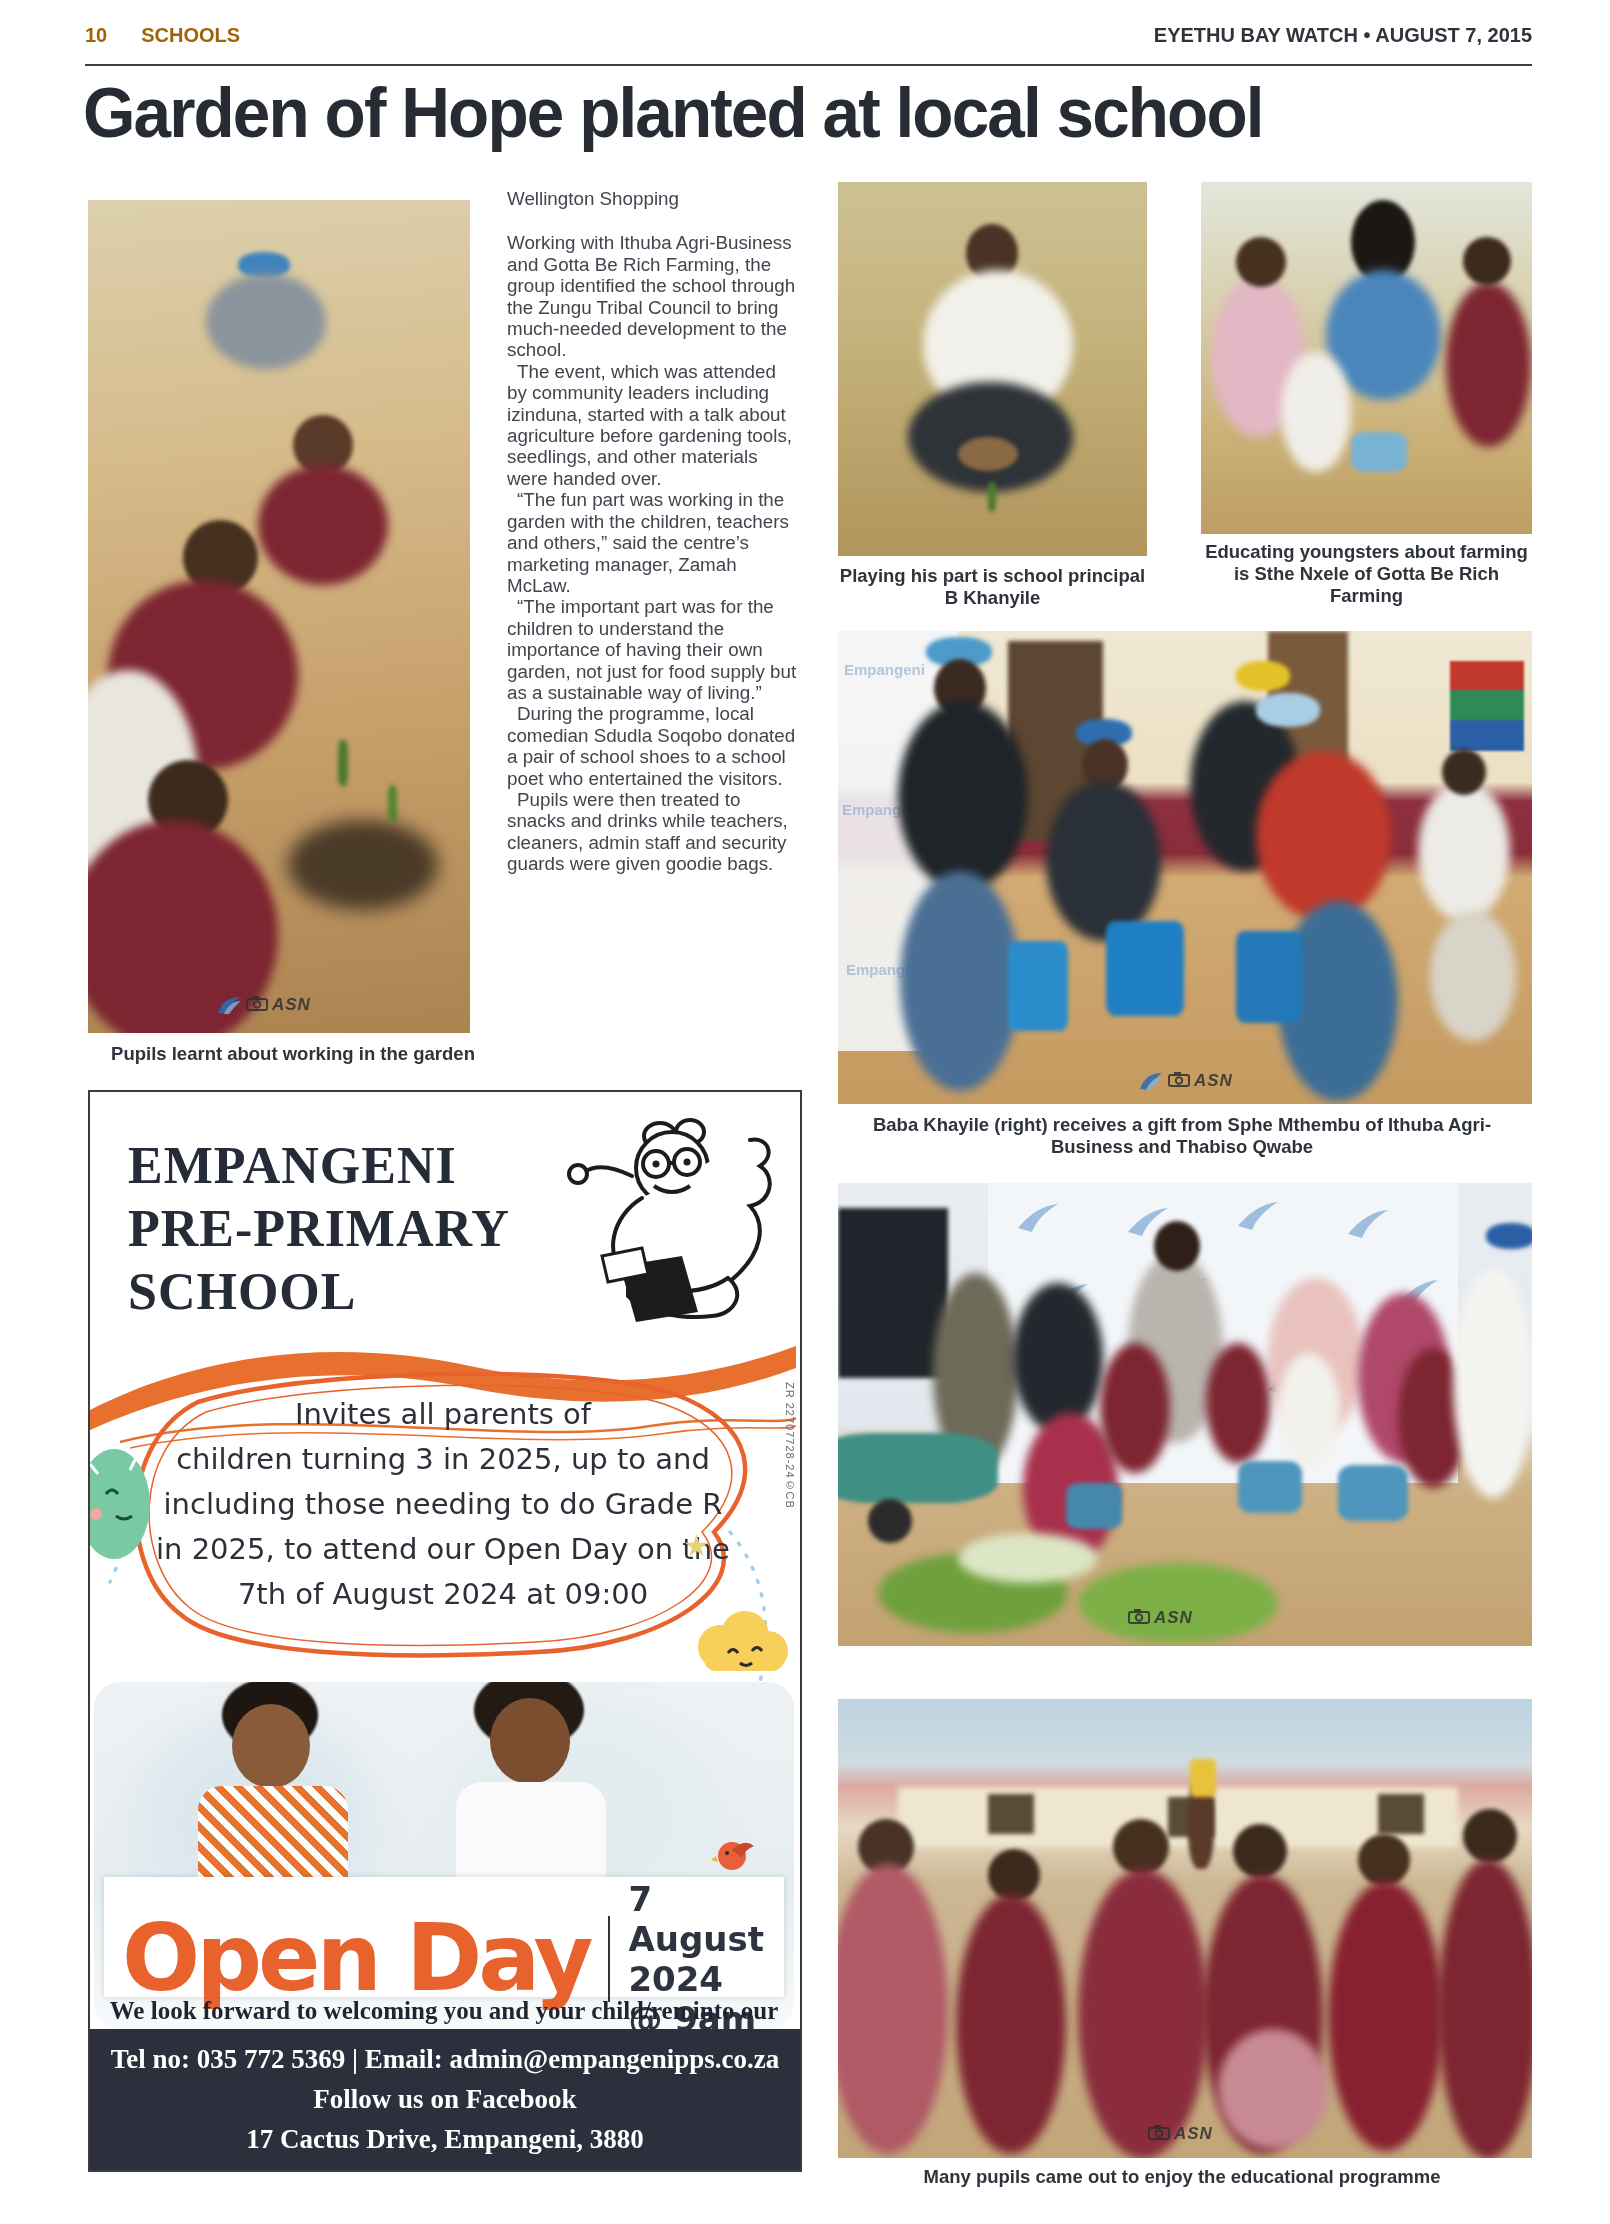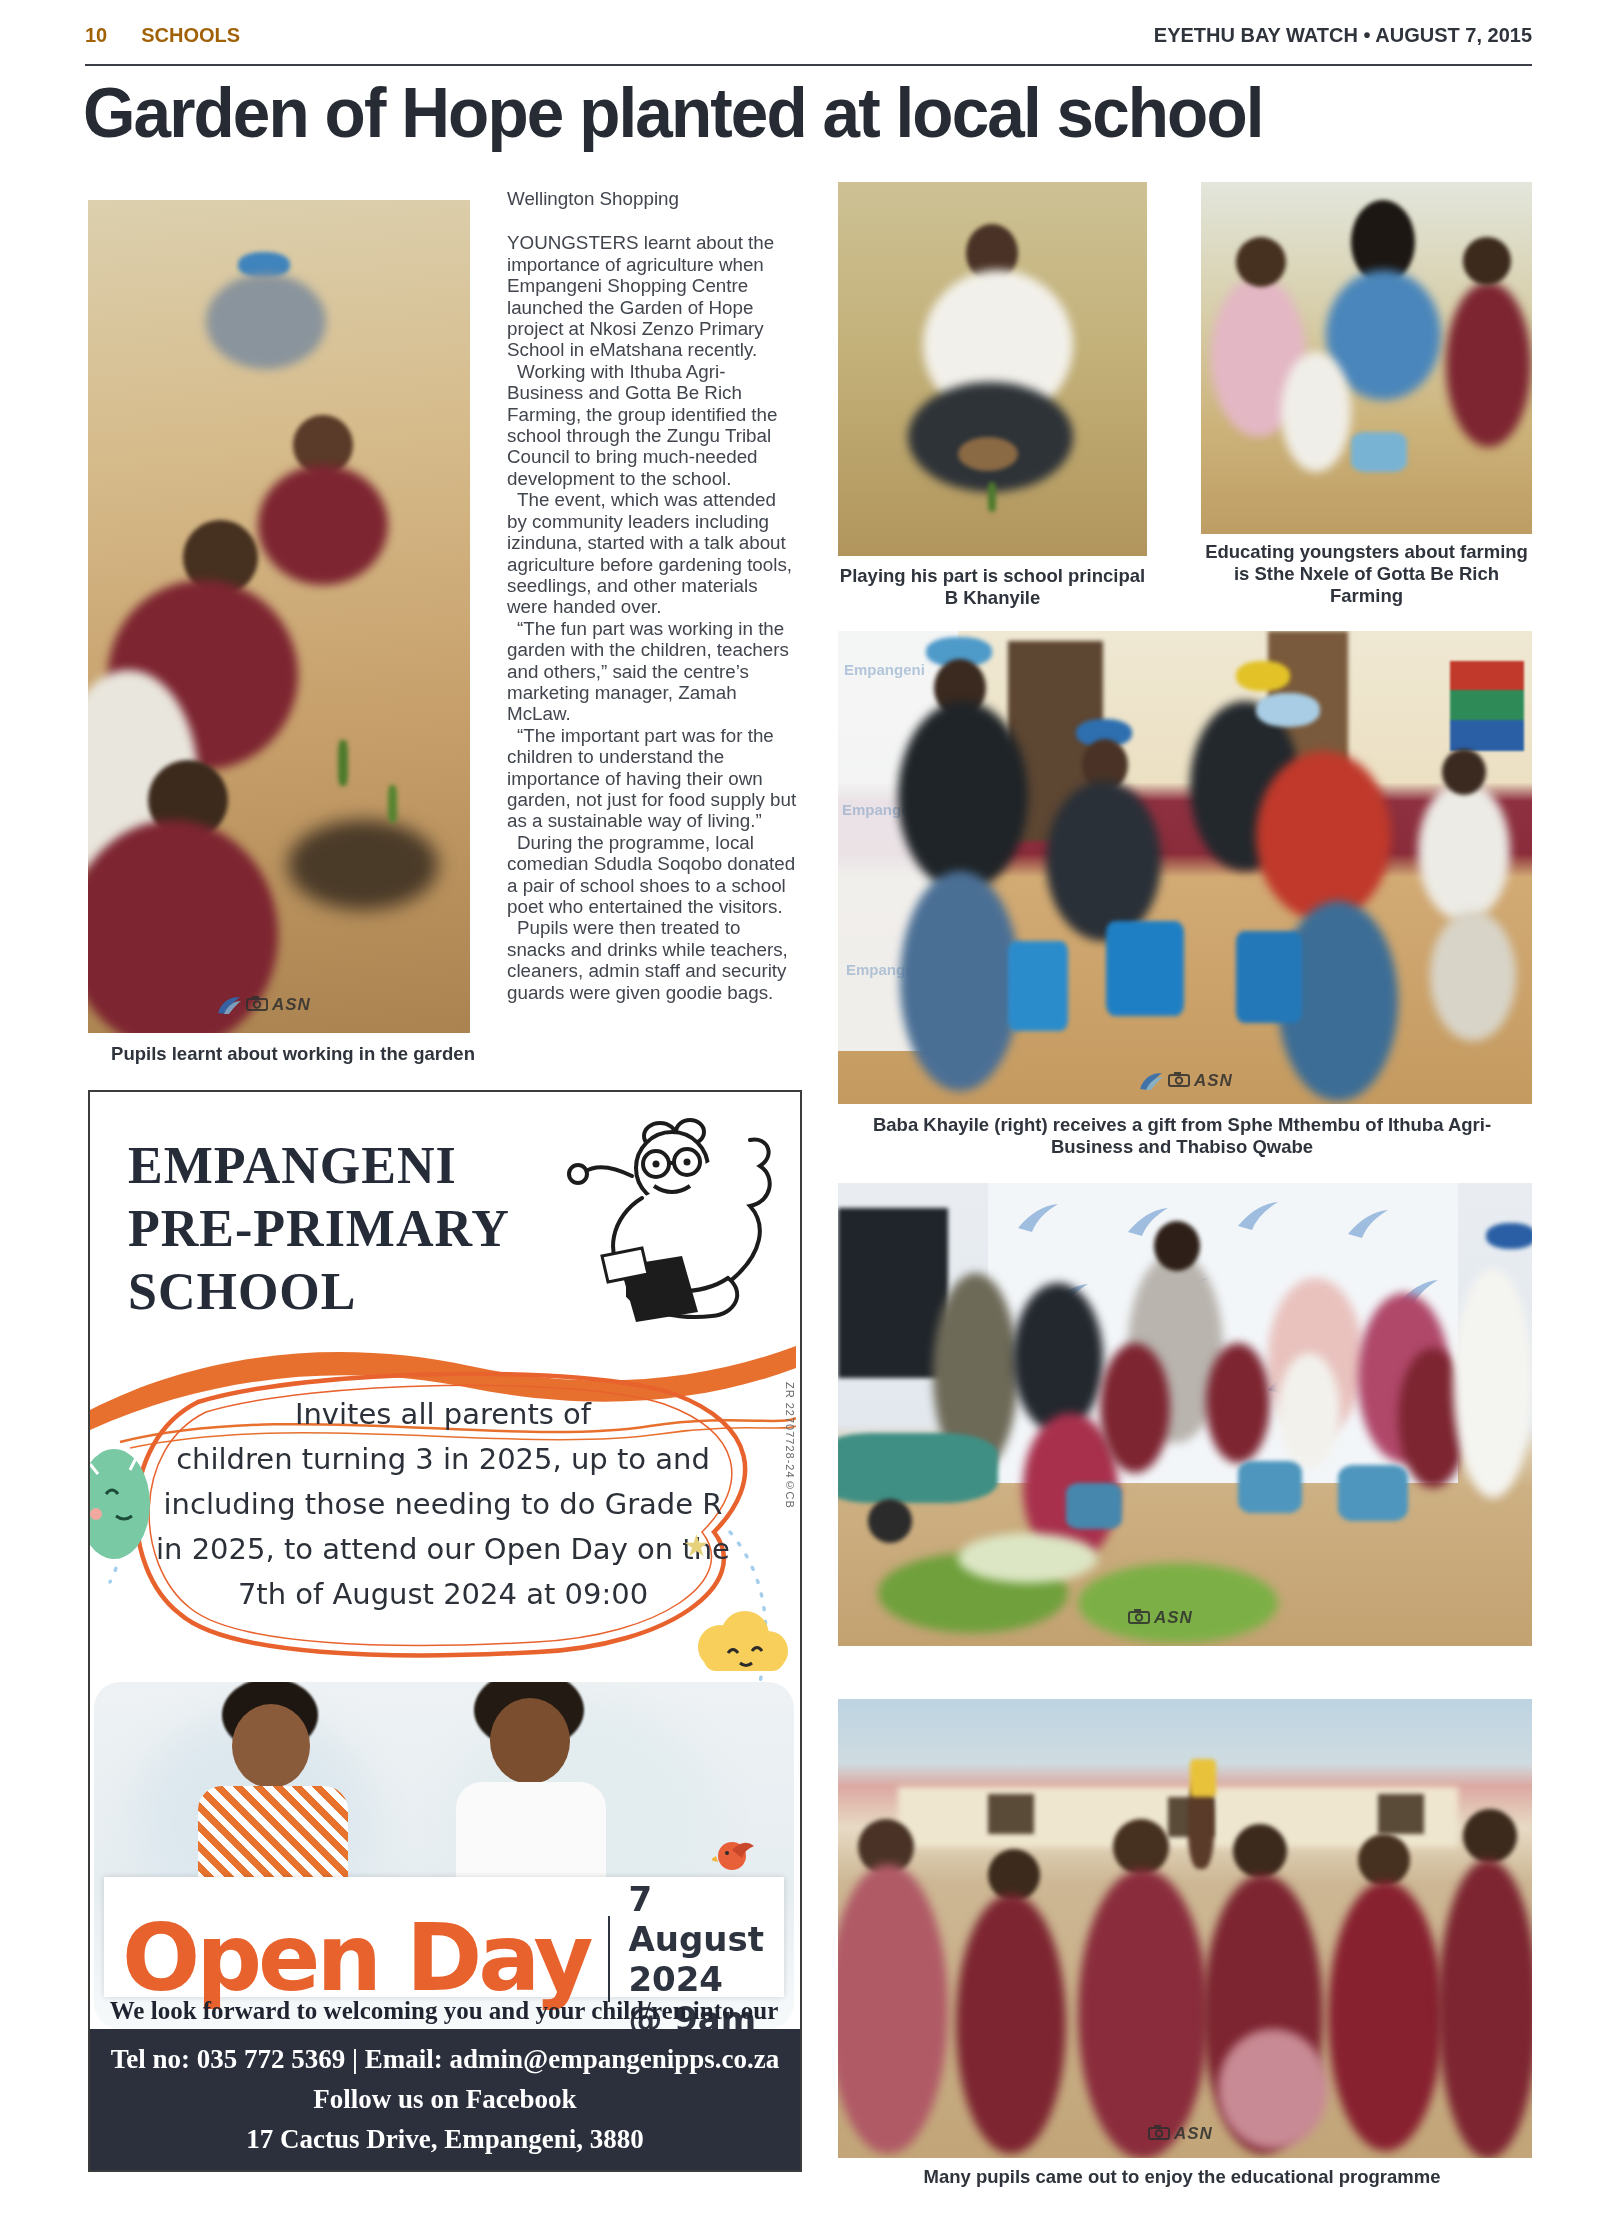--- a/index.html
+++ b/index.html
@@ -86,21 +86,20 @@
         <rect x="6" y="1" width="7" height="4" fill="#2f2f2f"></rect>
         <circle cx="11" cy="9.5" r="3.2" fill="none" stroke="#2f2f2f" stroke-width="2"></circle>
       </svg>
       <span>ASN</span>
     </div>
   </div>
   <div class="caption" style="left:88px;top:1043px;width:410px;">Pupils learnt about working in the garden</div>
 
   <div class="abs" id="textcol">
     <div id="byline">Wellington Shopping</div>
-    <p>YOUNGSTERS learnt about the importance of agriculture when Empangeni Shopping Centre launched the Garden of Hope project at Nkosi Zenzo Primary School in eMatshana recently.</p>
     <p>Working with Ithuba Agri-Business and Gotta Be Rich Farming, the group identified the school through the Zungu Tribal Council to bring much-needed development to the school.</p>
     <p>The event, which was attended by community leaders including izinduna, started with a talk about agriculture before gardening tools, seedlings, and other materials were handed over.</p>
     <p>“The fun part was working in the garden with the children, teachers and others,” said the centre’s marketing manager, Zamah McLaw.</p>
     <p>“The important part was for the children to understand the importance of having their own garden, not just for food supply but as a sustainable way of living.”</p>
     <p>During the programme, local comedian Sdudla Soqobo donated a pair of school shoes to a school poet who entertained the visitors.</p>
     <p>Pupils were then treated to snacks and drinks while teachers, cleaners, admin staff and security guards were given goodie bags.</p>
   </div>
 
   <div class="photo" style="left:838px;top:182px;width:309px;height:374px;background:linear-gradient(180deg,#cdc194 0%,#c3b179 45%,#b1955c 100%);">
     <div class="b hd" style="left:128px;top:42px;width:52px;height:58px;background:#4a3326;"></div>

